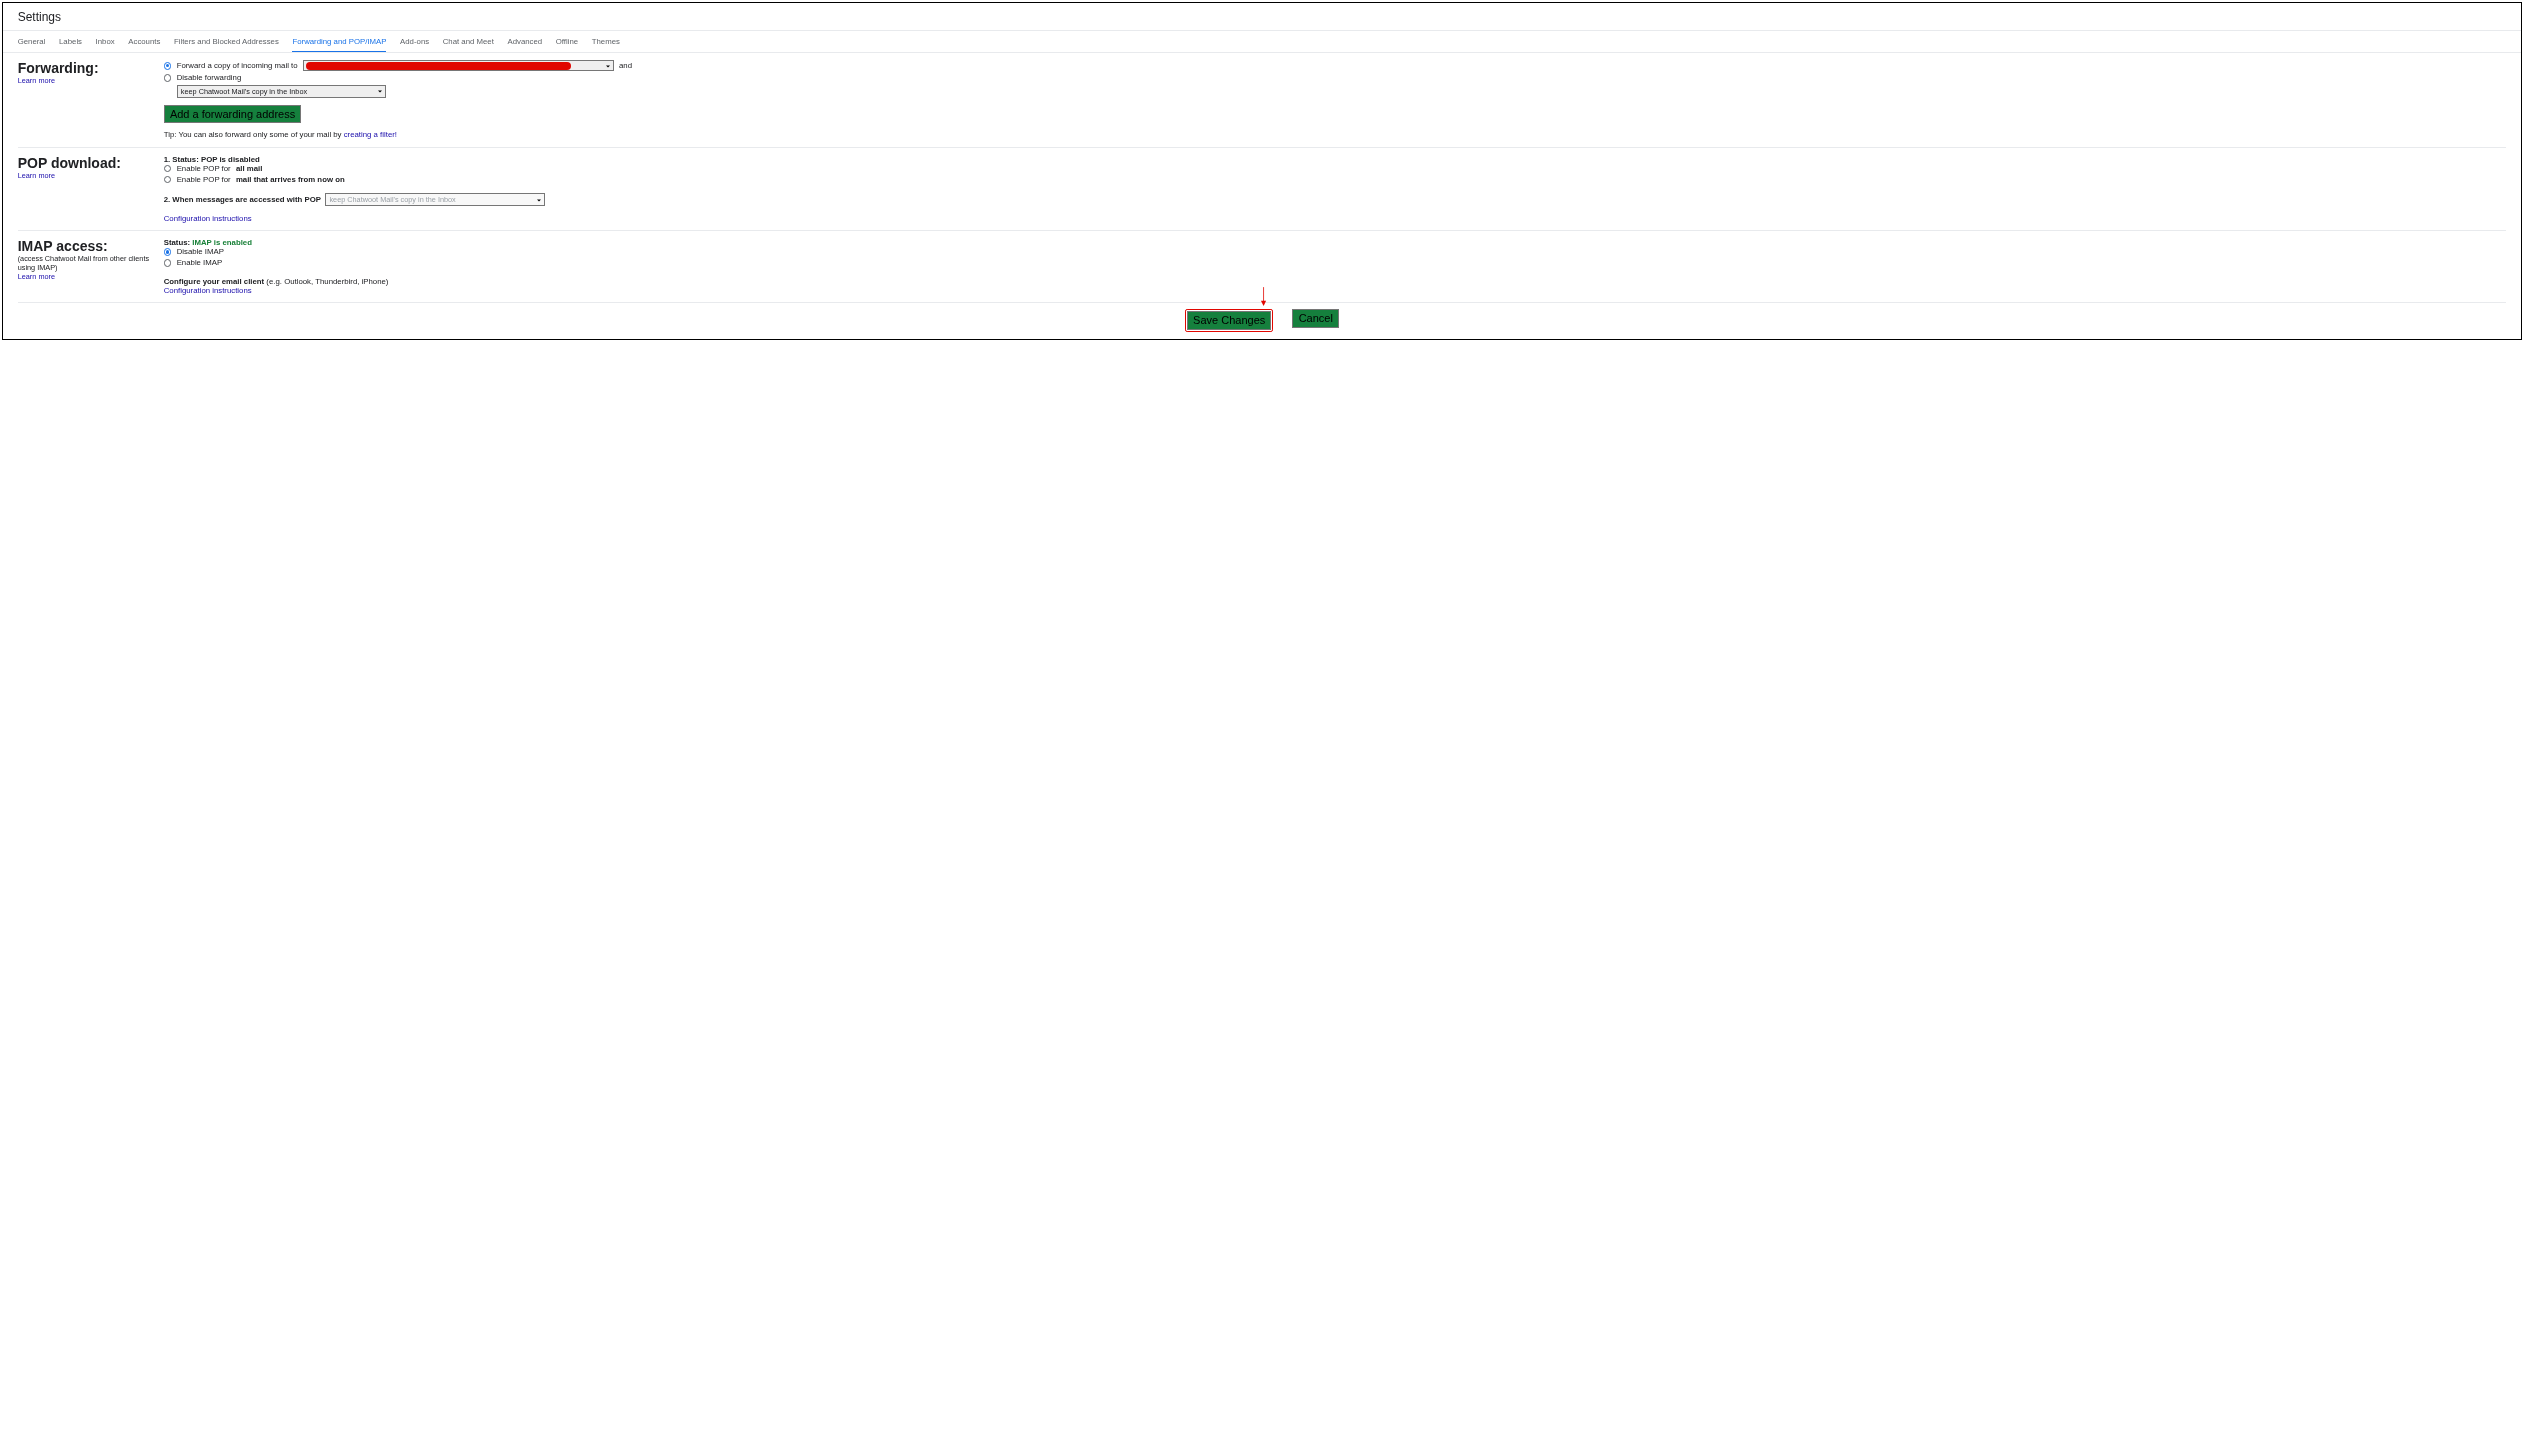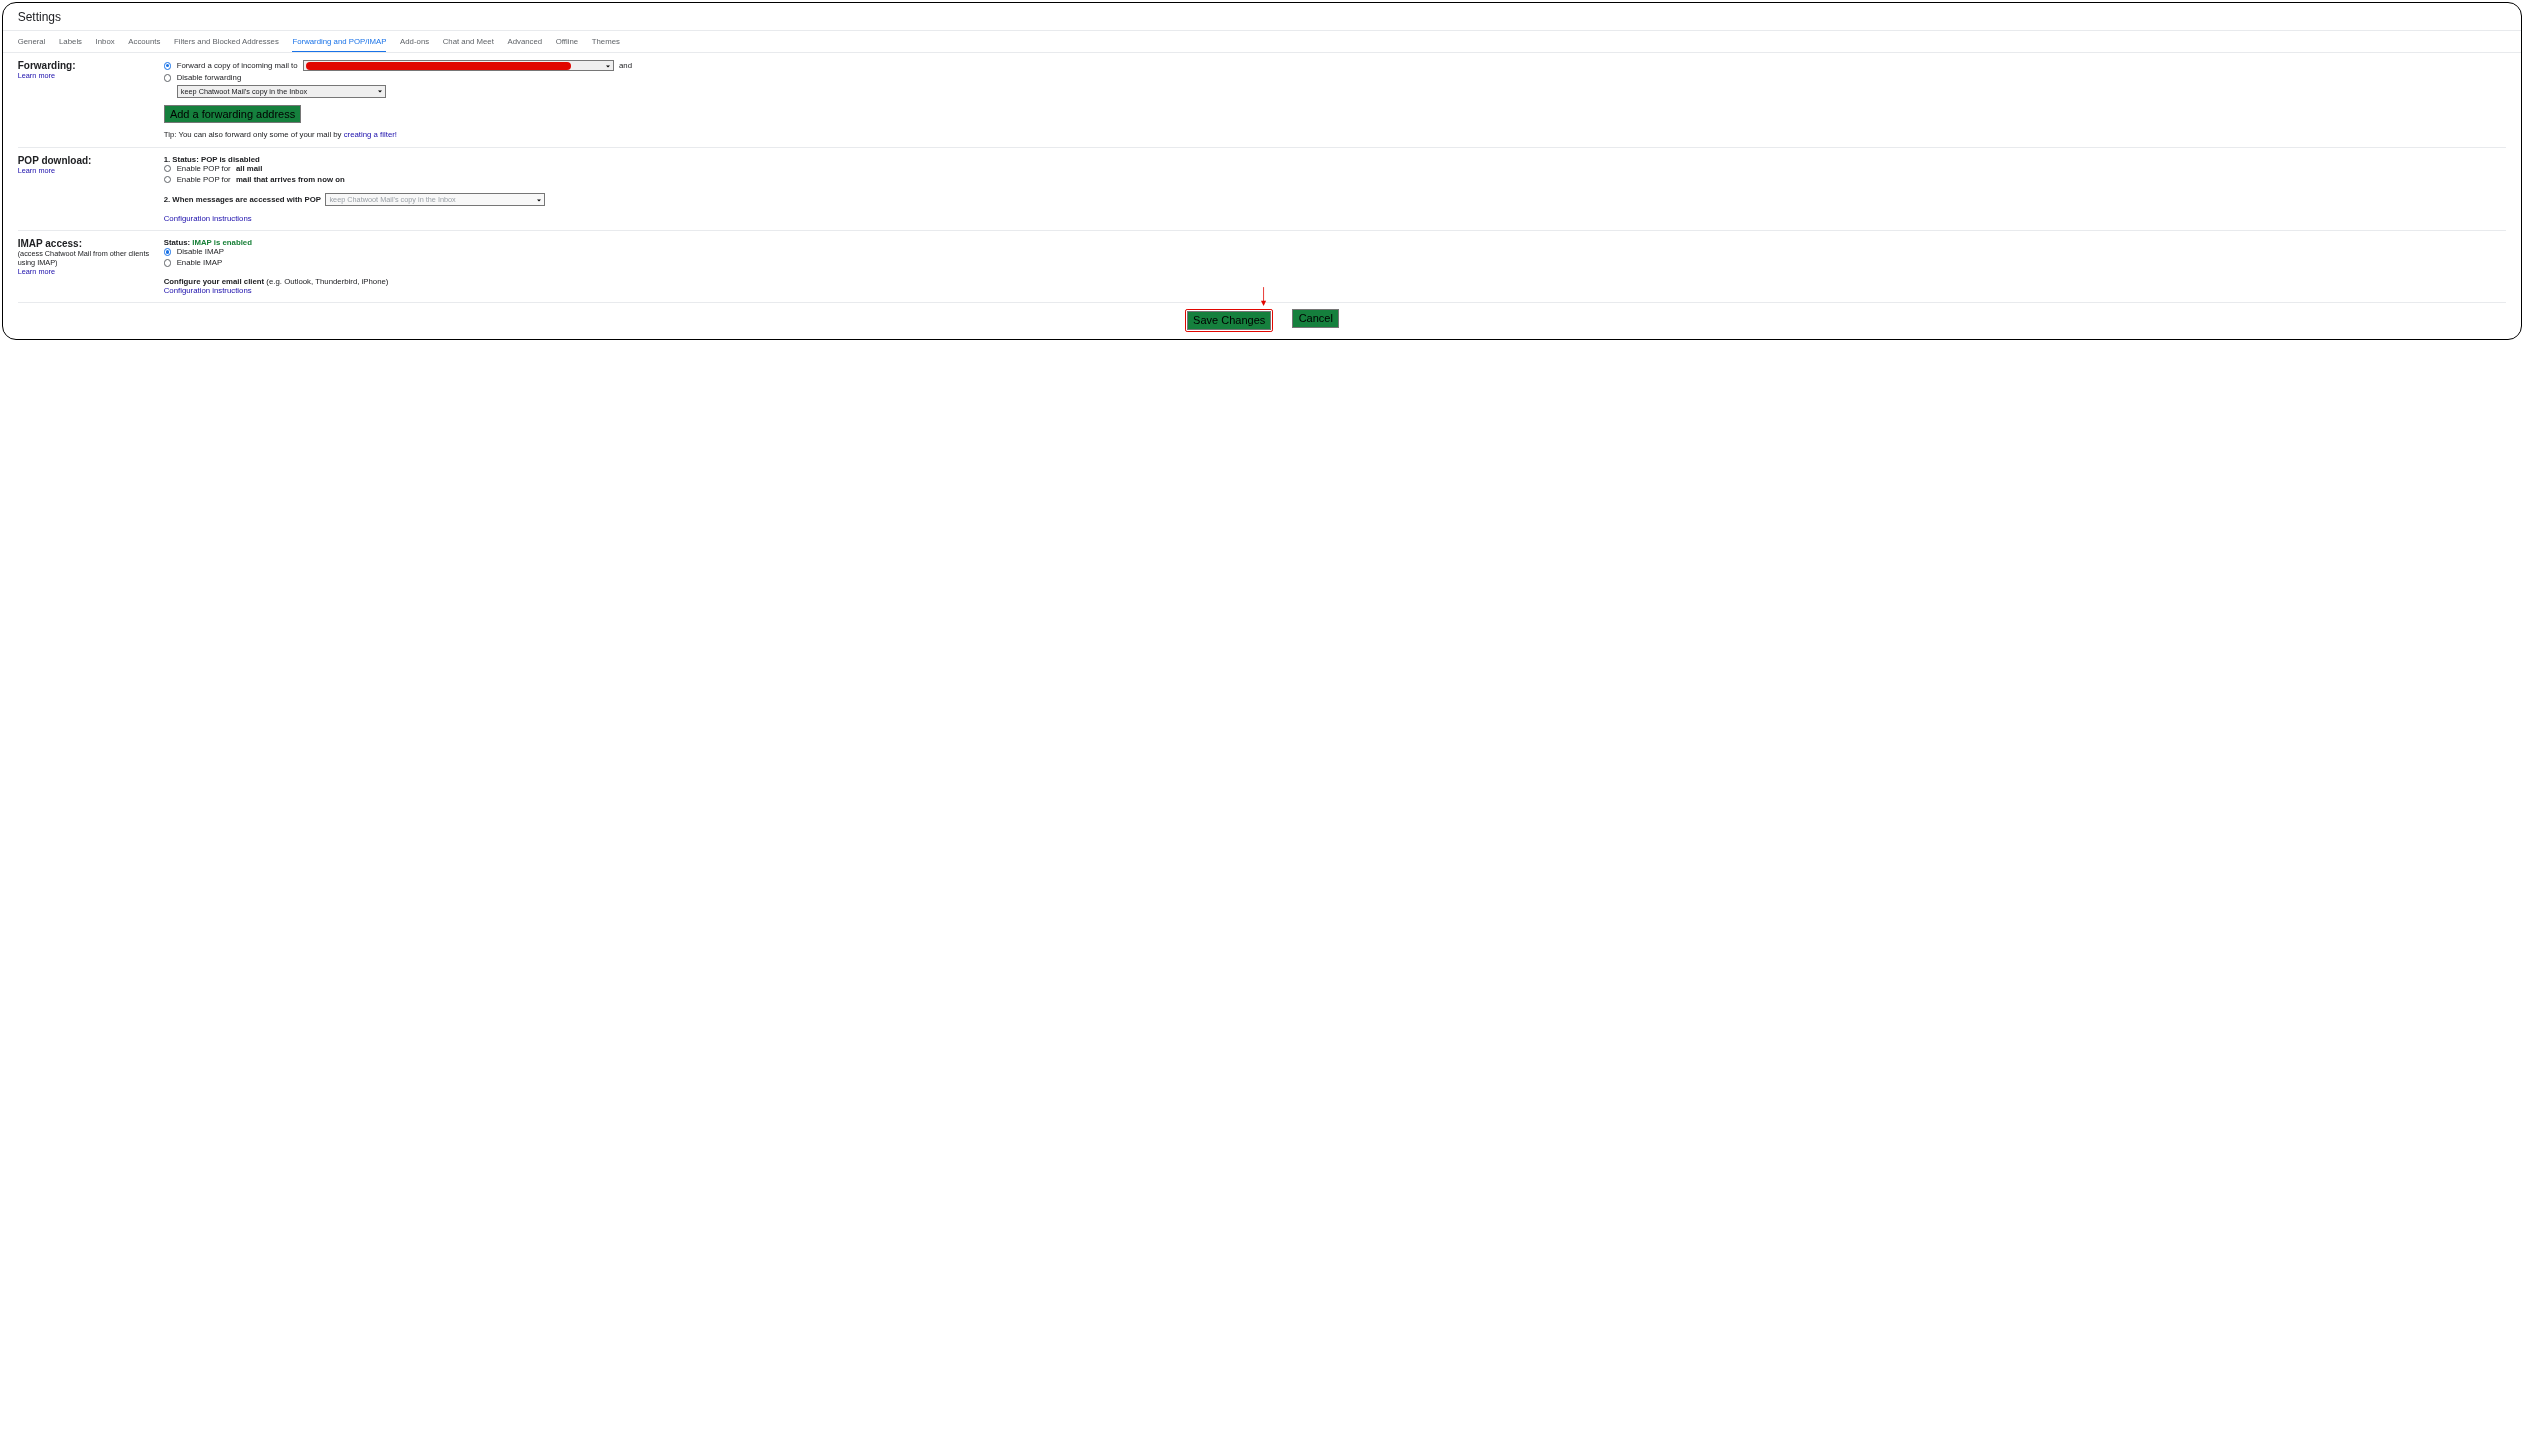--- a/index.html
+++ b/index.html
@@ -5,21 +5,21 @@
   * { box-sizing: border-box; }
   body {
     margin: 0;
     font-family: Arial, Helvetica, sans-serif;
     font-size: 7.3px;
     color: #202124;
     background: #fff;
   }
   .frame {
     border: 1.6px solid #000;
-    border-radius: 14px;
+    border-radius: 0;
     margin: 2.1px;
     padding: 0;
     overflow: hidden;
   }
   .title {
     font-size: 12px;
     padding: 7.3px 14.6px 5.2px 14.6px;
     color: #202124;
   }
   .hr0 { border-top: 0.5px solid #e8eaed; }
@@ -48,21 +48,21 @@
     display: flex;
     border-bottom: 0.5px solid #e8eaed;
     padding: 7.3px 0;
   }
   .section:last-of-type { border-bottom: 0.5px solid #e8eaed; }
   .lcol {
     width: 146px;
     flex-shrink: 0;
     padding-right: 10.5px;
   }
-  .lcol .heading { font-weight: bold; font-size: 10px; }
+  .lcol .heading { font-weight: bold; font-size: 14px; }
   .lcol .sub { font-size: 7.3px; color: #202124; }
   .link { color: #1a0dab; cursor: pointer; }
   .rcol { flex: 1; font-size: 7.8px; }
   .radio-row {
     display: flex;
     align-items: center;
     gap: 5.2px;
     margin-bottom: 2.1px;
   }
   .radio {

